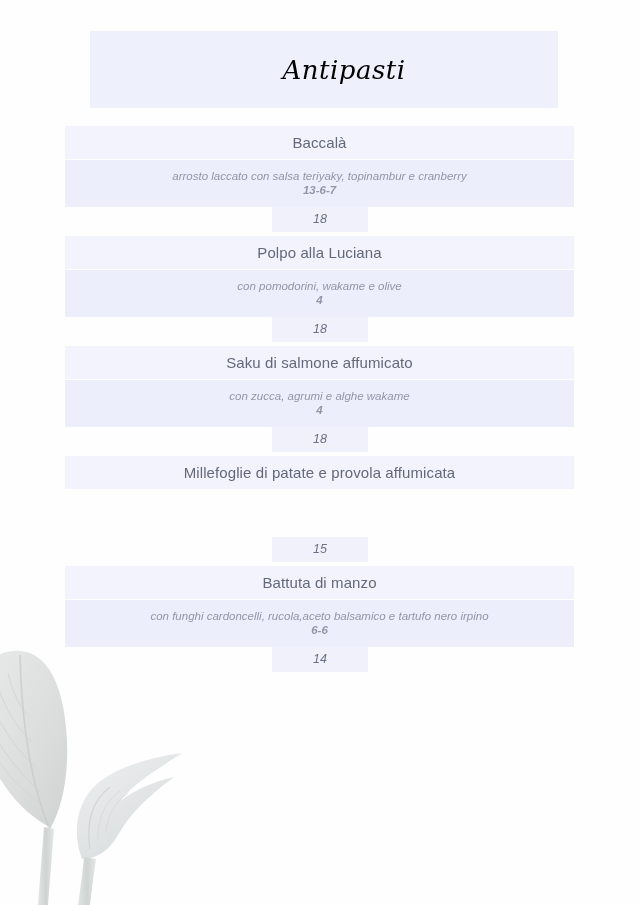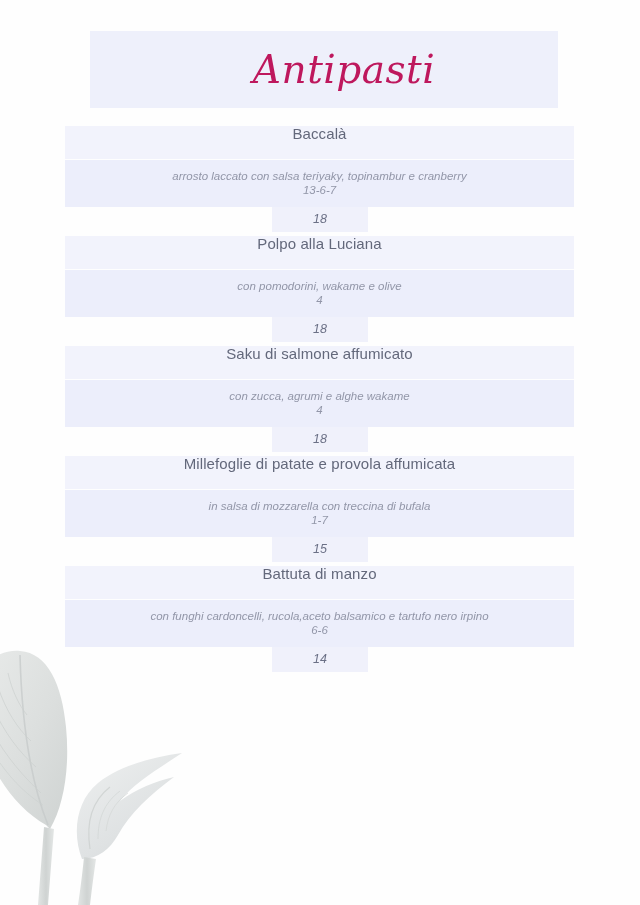--- a/index.html
+++ b/index.html
@@ -43,23 +43,23 @@
     height: 77px;
     background: #eef0fb;
     display: flex;
     align-items: center;
     justify-content: center;
     z-index: 2;
   }
   #menu-title {
     font-family: "DejaVu Serif", "Liberation Serif", serif;
     font-style: italic;
-    font-size: 39px;
+    font-size: 26px;
     font-weight: 400;
-    color: #be185d;
+    color: #000000;
     letter-spacing: 0.5px;
     line-height: 1;
     margin-left: 40px;
   }
 
   
   #menu-items {
     position: absolute;
     left: 0;
     top: 126px;
@@ -74,21 +74,21 @@
   }
 
   .item-name-band {
     position: absolute;
     left: 65px;
     top: 0;
     width: 509px;
     height: 33px;
     background: #f2f3fc;
     display: flex;
-    align-items: flex-start;
+    align-items: center;
     justify-content: center;
   }
   .item-name {
     font-size: 15px;
     font-weight: 500;
     color: #63687b;
     letter-spacing: 0.1px;
     line-height: 1;
     white-space: nowrap;
   }
@@ -110,21 +110,21 @@
     font-style: italic;
     font-weight: 400;
     color: #9296a8;
     line-height: 1.25;
     white-space: nowrap;
     text-align: left;
   }
   .item-allergens {
     font-size: 11.5px;
     font-style: italic;
-    font-weight: 400;
+    font-weight: 700;
     color: #9296a8;
     line-height: 1.35;
     text-align: left;
   }
 
   .item-price-box {
     position: absolute;
     left: 272px;
     top: 81px;
     width: 96px;
@@ -222,24 +222,20 @@
           <div class="item-allergens">4</div>
         </div>
         <div class="item-price-box">
           <div class="item-price">18</div>
         </div>
       </div>
       <div class="menu-item">
         <div class="item-name-band">
           <div class="item-name">Millefoglie di patate e provola affumicata</div>
         </div>
-        <div class="item-desc-band">
-          <div class="item-desc">in salsa di mozzarella con treccina di bufala</div>
-          <div class="item-allergens">1-7</div>
-        </div>
         <div class="item-price-box">
           <div class="item-price">15</div>
         </div>
       </div>
       <div class="menu-item">
         <div class="item-name-band">
           <div class="item-name">Battuta di manzo</div>
         </div>
         <div class="item-desc-band">
           <div class="item-desc">con funghi cardoncelli, rucola,aceto balsamico e tartufo nero irpino</div>

